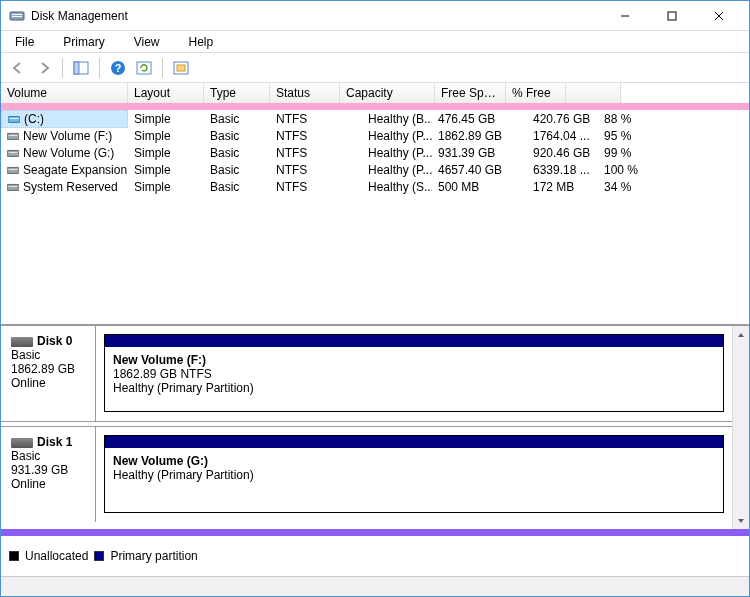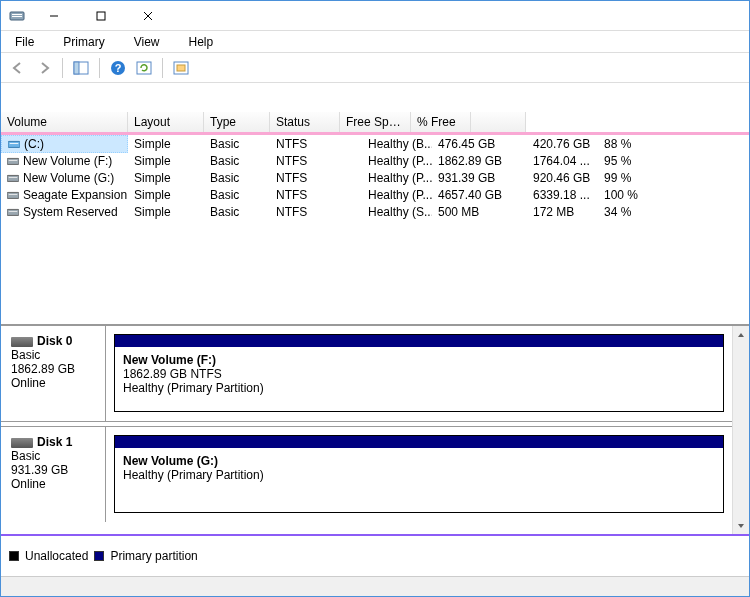--- a/index.html
+++ b/index.html
@@ -8,56 +8,57 @@
 .titlebar .icon { width: 16px; height: 16px; margin-right: 6px; }
 .titlebar .title { flex: 1; font-size: 12px; }
 .winbtns { display: flex; gap: 2px; }
 .winbtn { width: 45px; height: 28px; display: flex; align-items: center; justify-content: center; cursor: pointer; }
 .menubar { display: flex; gap: 13px; padding: 2px 6px; border-bottom: 1px solid #ddd; height: 22px; align-items: center; }
 .menuitem { padding: 2px 8px; cursor: pointer; }
 .toolbar { display: flex; align-items: center; gap: 4px; padding: 3px 6px; border-bottom: 1px solid #ddd; height: 30px; }
 .tbtn { width: 22px; height: 22px; display: flex; align-items: center; justify-content: center; border: 1px solid transparent; cursor: pointer; }
 .tsep { width: 1px; height: 20px; background: #ccc; margin: 0 3px; }
 .volume-table { border-bottom: 1px solid #999; overflow: hidden; height: 242px; }
-.vthead { display: flex; background: #fff; border-bottom: 3px solid #f9a8d4; margin-top: 29px; }
+.vthead { display: flex; background: #fff; border-bottom: 7px solid #f9a8d4; }
 .vth { border-right: 1px solid #ddd; padding: 3px 6px; font-weight: normal; text-align: left; overflow: hidden; white-space: nowrap; text-overflow: ellipsis; background: linear-gradient(#fdfdfd, #f0f0f0); cursor: pointer; }
 .vtbody { }
 .vrow { display: flex; height: 17px; align-items: center; }
 .vcell { padding: 1px 6px; overflow: hidden; white-space: nowrap; text-overflow: ellipsis; display: flex; align-items: center; gap: 4px; }
 .vrow.selected .vcell:first-child { background: #cce8ff; border: 1px dotted #99d1ff; }
 .drive-ico { width: 12px; height: 10px; flex-shrink: 0; }
 .c0{width:127px}.c1{width:76px}.c2{width:66px}.c3{width:92px}.c4{width:70px}.c5{width:95px}.c6{width:71px}.c7{width:60px}.c8{width:55px}
 .disk-panel { flex: 1; display: flex; border-top: 1px solid #999; overflow: hidden; }
 .disk-scroll { flex: 1; overflow-y: auto; }
 .disk-row { display: flex; min-height: 95px; }
-.disk-info { width: 105px; padding: 8px 10px; border-right: 1px solid #999; }
+.disk-info { width: 95px; padding: 8px 10px; border-right: 1px solid #999; }
 .disk-icon { width: 22px; height: 10px; background: linear-gradient(#888,#555); border-radius: 1px; display: inline-block; vertical-align: middle; margin-right: 4px; }
 .disk-name { font-weight: bold; }
 .disk-parts { flex: 1; padding: 8px; }
 .partition { border: 1px solid #000; height: 78px; }
 .part-header { background: #000080; height: 12px; }
 .part-body { padding: 6px 8px; }
 .part-title { font-weight: bold; }
 .disk-sep { height: 6px; border-top: 1px solid #999; border-bottom: 1px solid #999; background: #fff; }
 .scrollbar { width: 17px; background: #f0f0f0; display: flex; flex-direction: column; border-left: 1px solid #ddd; }
 .sb-btn { height: 17px; display: flex; align-items: center; justify-content: center; background: #f0f0f0; cursor: pointer; }
 .sb-track { flex: 1; }
-.legend { display: flex; align-items: center; gap: 6px; padding: 20px 8px; border-top: 2px solid #8b5cf6; height: 22px; }
+.legend { display: flex; align-items: center; gap: 6px; padding: 20px 8px; border-top: 7px solid #8b5cf6; height: 22px; }
 .legend-sw { width: 10px; height: 10px; border: 1px solid #333; }
 .statusbar { height: 20px; border-top: 1px solid #ccc; background: #f0f0f0; }
 </style>
 </head>
 <body>
 
 <div class="titlebar">
   <svg class="icon" viewBox="0 0 16 16">
       <rect x="1" y="4" width="14" height="8" rx="1" fill="#8fa6b8" stroke="#45617a"></rect>
       <rect x="3" y="6" width="10" height="1" fill="#fff"></rect>
       <rect x="3" y="8" width="10" height="1" fill="#fff"></rect>
     </svg>
+  <span class="title">Disk Management</span>
   <div class="winbtns">
     <div class="winbtn">
         <svg width="10" height="10" viewBox="0 0 10 10">
           <line x1="1" y1="5" x2="9" y2="5" stroke="#000"></line>
         </svg>
       </div>
     <div class="winbtn">
         <svg width="10" height="10" viewBox="0 0 10 10">
           <rect x="1" y="1" width="8" height="8" fill="none" stroke="#000"></rect>
         </svg>
@@ -117,20 +118,21 @@
       </svg>
     </div>
 </div>
 
 <div class="volume-table">
   <div class="vthead">
     <div class="vth c0">Volume</div>
     <div class="vth c1">Layout</div>
     <div class="vth c2">Type</div>
     <div class="vth c4">Status</div>
+    <div class="vth c5">Capacity</div>
     <div class="vth c6">Free Spa...</div>
     <div class="vth c7">% Free</div>
     <div class="vth c8"></div>
   </div>
   <div class="vtbody" id="vtbody">
       <div class="vrow selected">
         <div class="vcell c0">
           <svg class="drive-ico" viewBox="0 0 14 10">
             <rect x="0" y="2" width="14" height="7" rx="1" fill="#6db4e8" stroke="#2a72a8"></rect>
             <rect x="2" y="4" width="10" height="1" fill="#fff"></rect>

